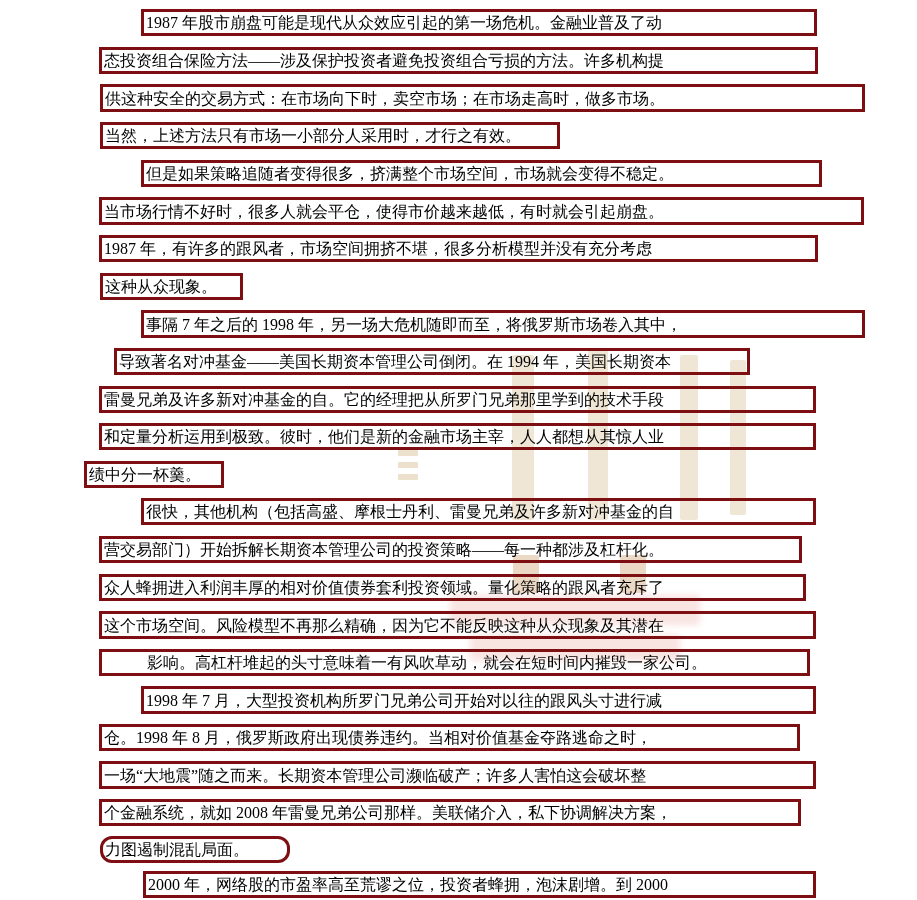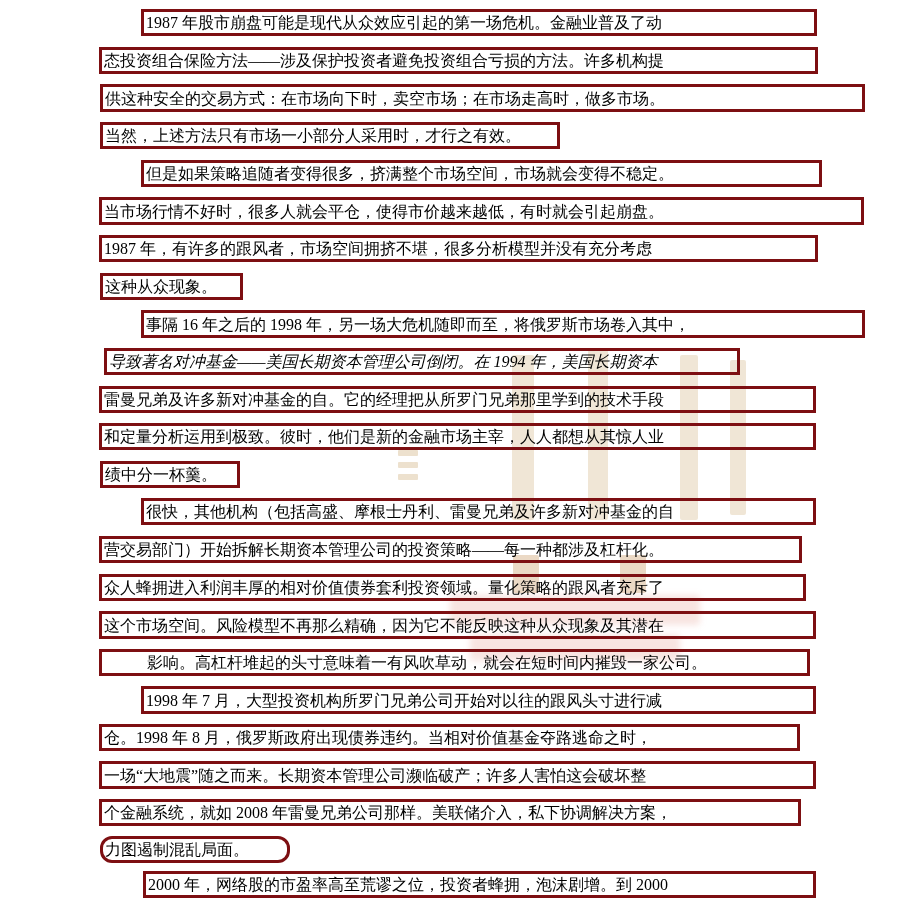--- a/index.html
+++ b/index.html
@@ -75,25 +75,25 @@
 
   <div id="lines-container">
       <div class="ocr-line" style="left: 141px; top: 9px; width: 676px; height: 27px;">1987 年股市崩盘可能是现代从众效应引起的第一场危机。金融业普及了动</div>
       <div class="ocr-line" style="left: 99px; top: 47px; width: 719px; height: 27px;">态投资组合保险方法——涉及保护投资者避免投资组合亏损的方法。许多机构提</div>
       <div class="ocr-line" style="left: 100px; top: 84px; width: 765px; height: 28px;">供这种安全的交易方式：在市场向下时，卖空市场；在市场走高时，做多市场。</div>
       <div class="ocr-line" style="left: 100px; top: 122px; width: 460px; height: 27px;">当然，上述方法只有市场一小部分人采用时，才行之有效。</div>
       <div class="ocr-line" style="left: 141px; top: 160px; width: 681px; height: 27px;">但是如果策略追随者变得很多，挤满整个市场空间，市场就会变得不稳定。</div>
       <div class="ocr-line" style="left: 99px; top: 197px; width: 765px; height: 28px;">当市场行情不好时，很多人就会平仓，使得市价越来越低，有时就会引起崩盘。</div>
       <div class="ocr-line" style="left: 99px; top: 235px; width: 719px; height: 27px;">1987 年，有许多的跟风者，市场空间拥挤不堪，很多分析模型并没有充分考虑</div>
       <div class="ocr-line" style="left: 100px; top: 273px; width: 143px; height: 27px;">这种从众现象。</div>
-      <div class="ocr-line" style="left: 141px; top: 310px; width: 724px; height: 28px;">事隔 16 年之后的 1998 年，另一场大危机随即而至，将俄罗斯市场卷入其中，</div>
-      <div class="ocr-line" style="left: 104px; top: 348px; width: 636px; height: 27px; font-style: italic;">导致著名对冲基金——美国长期资本管理公司倒闭。在 1994 年，美国长期资本</div>
+      <div class="ocr-line" style="left: 141px; top: 310px; width: 724px; height: 28px;">事隔 7 年之后的 1998 年，另一场大危机随即而至，将俄罗斯市场卷入其中，</div>
+      <div class="ocr-line" style="left: 114px; top: 348px; width: 636px; height: 27px;">导致著名对冲基金——美国长期资本管理公司倒闭。在 1994 年，美国长期资本</div>
       <div class="ocr-line" style="left: 99px; top: 386px; width: 717px; height: 27px;">雷曼兄弟及许多新对冲基金的自。它的经理把从所罗门兄弟那里学到的技术手段</div>
       <div class="ocr-line" style="left: 99px; top: 423px; width: 717px; height: 27px;">和定量分析运用到极致。彼时，他们是新的金融市场主宰，人人都想从其惊人业</div>
-      <div class="ocr-line" style="left: 100px; top: 461px; width: 140px; height: 27px;">绩中分一杯羹。</div>
+      <div class="ocr-line" style="left: 84px; top: 461px; width: 140px; height: 27px;">绩中分一杯羹。</div>
       <div class="ocr-line" style="left: 141px; top: 498px; width: 675px; height: 27px;">很快，其他机构（包括高盛、摩根士丹利、雷曼兄弟及许多新对冲基金的自</div>
       <div class="ocr-line" style="left: 99px; top: 536px; width: 703px; height: 27px;">营交易部门）开始拆解长期资本管理公司的投资策略——每一种都涉及杠杆化。</div>
       <div class="ocr-line" style="left: 99px; top: 574px; width: 707px; height: 27px;">众人蜂拥进入利润丰厚的相对价值债券套利投资领域。量化策略的跟风者充斥了</div>
       <div class="ocr-line" style="left: 99px; top: 611px; width: 717px; height: 28px;">这个市场空间。风险模型不再那么精确，因为它不能反映这种从众现象及其潜在</div>
       <div class="ocr-line" style="left: 99px; top: 649px; width: 711px; height: 27px; padding-left: 45px;">影响。高杠杆堆起的头寸意味着一有风吹草动，就会在短时间内摧毁一家公司。</div>
       <div class="ocr-line" style="left: 141px; top: 686px; width: 675px; height: 28px;">1998 年 7 月，大型投资机构所罗门兄弟公司开始对以往的跟风头寸进行减</div>
       <div class="ocr-line" style="left: 99px; top: 724px; width: 701px; height: 27px;">仓。1998 年 8 月，俄罗斯政府出现债券违约。当相对价值基金夺路逃命之时，</div>
       <div class="ocr-line" style="left: 99px; top: 761px; width: 717px; height: 28px;">一场“大地震”随之而来。长期资本管理公司濒临破产；许多人害怕这会破坏整</div>
       <div class="ocr-line" style="left: 99px; top: 799px; width: 702px; height: 27px;">个金融系统，就如 2008 年雷曼兄弟公司那样。美联储介入，私下协调解决方案，</div>
       <div class="ocr-line" style="left: 100px; top: 836px; width: 190px; height: 27px; border-radius: 12px;">力图遏制混乱局面。</div>

